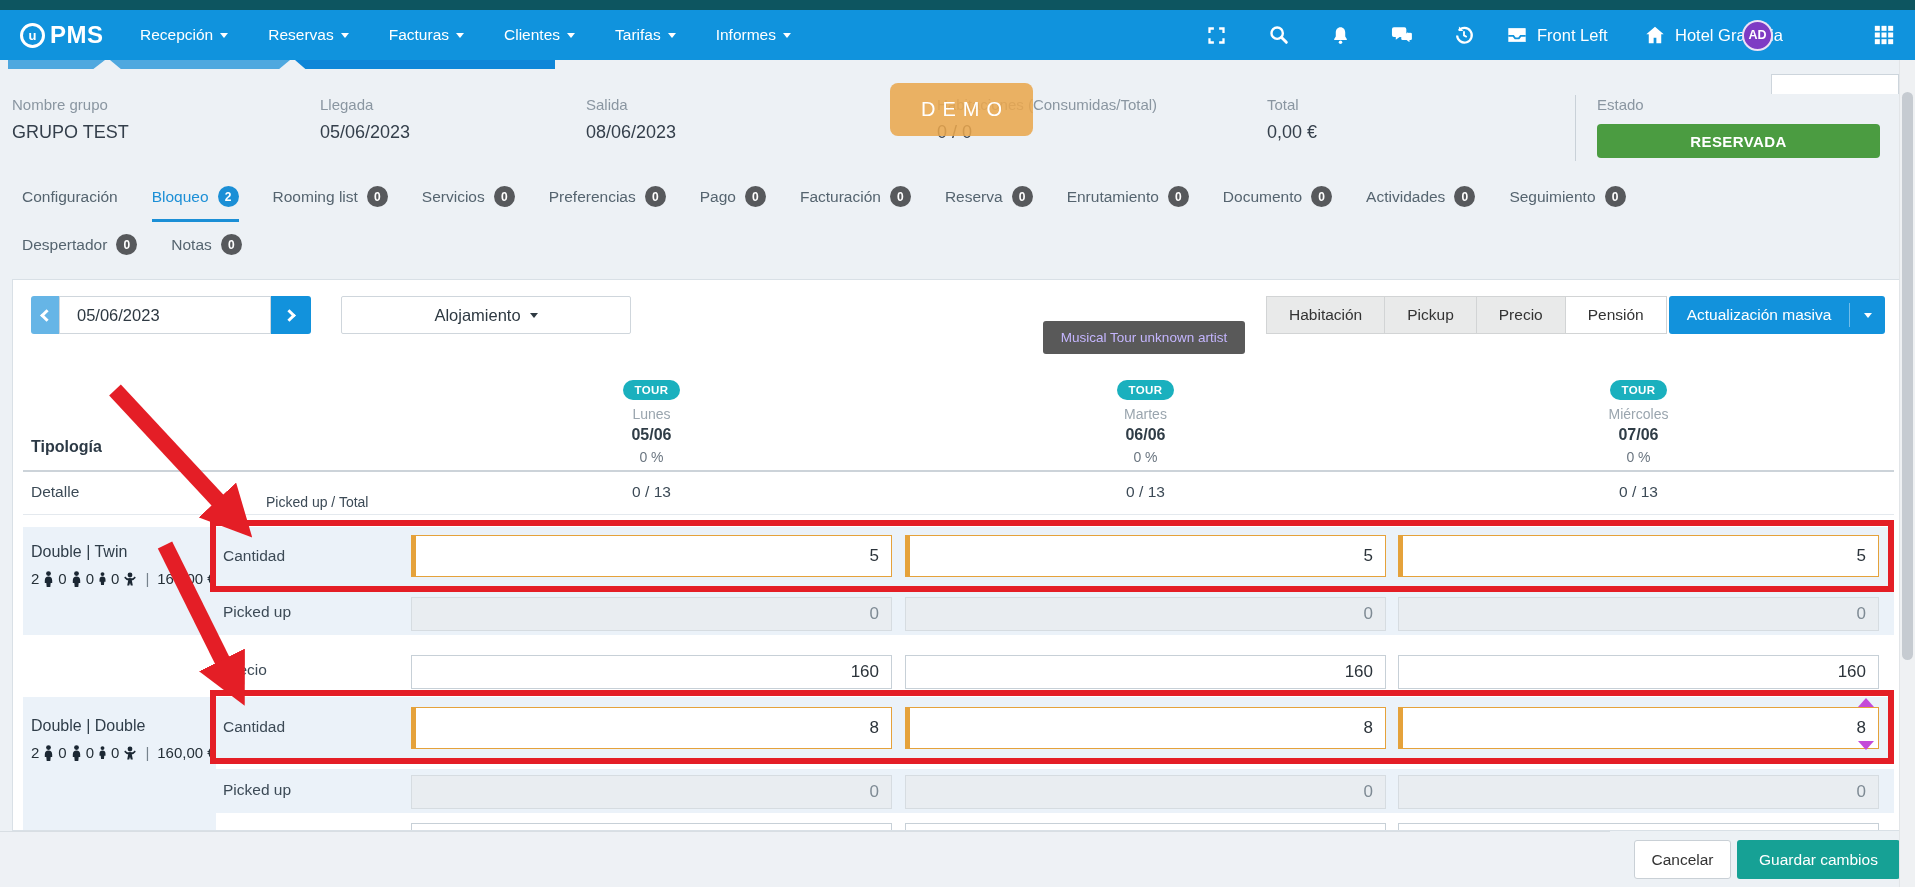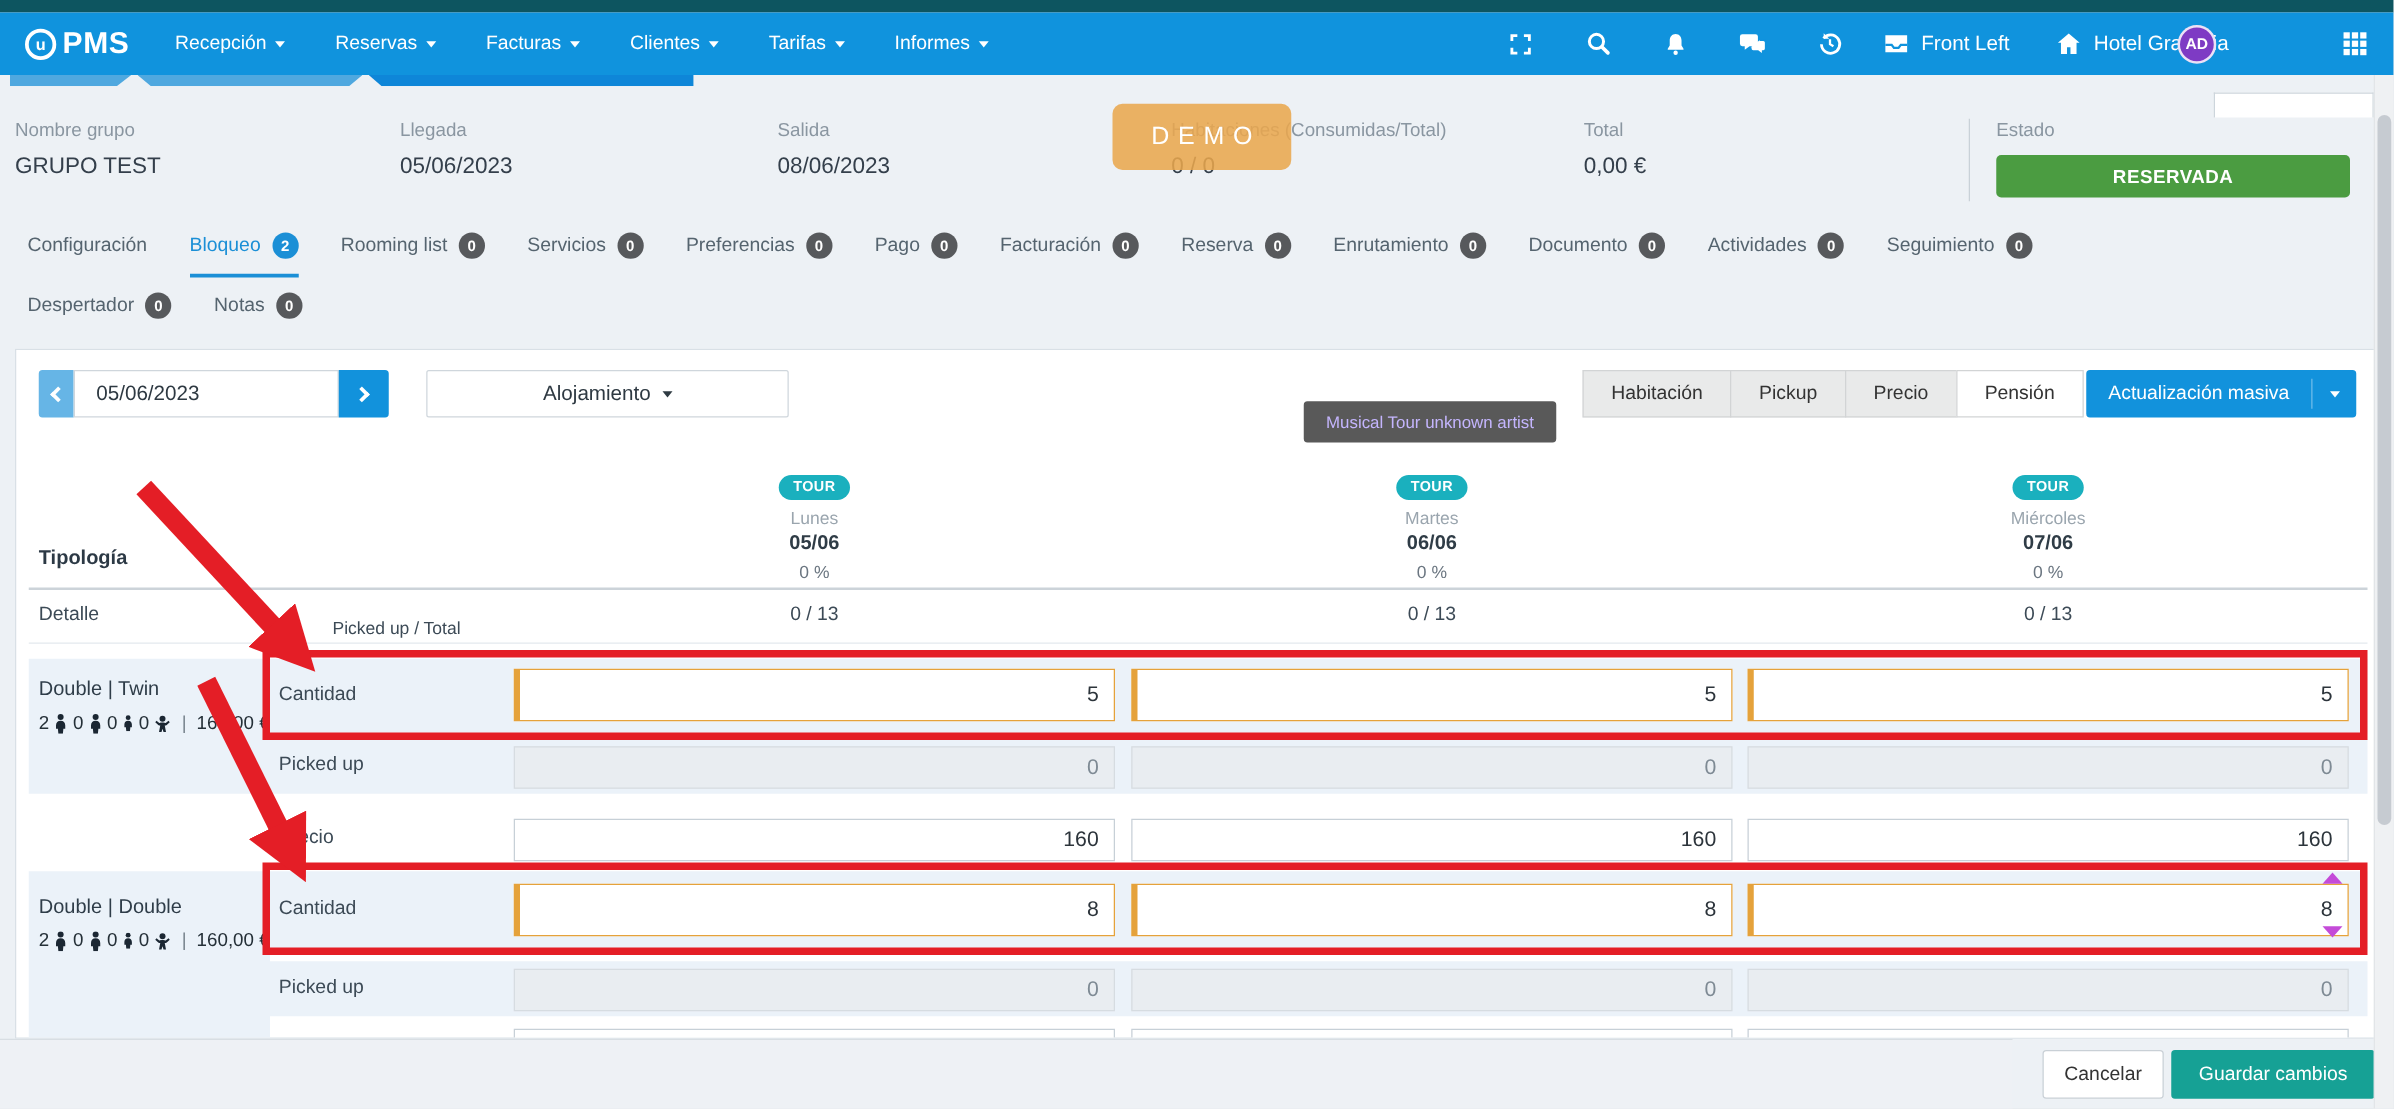--- a/index.html
+++ b/index.html
@@ -198,21 +198,21 @@
   <div class="popup-remnant"></div>
 
   <div class="hfield" style="left:12px">
     <div class="flabel">Nombre grupo</div>
     <div class="fvalue">GRUPO TEST</div>
   </div>
   <div class="hfield" style="left:320px">
     <div class="flabel">Llegada</div>
     <div class="fvalue">05/06/2023</div>
   </div>
-  <div class="hfield" style="left:622px">
+  <div class="hfield" style="left:586px">
     <div class="flabel">Salida</div>
     <div class="fvalue">08/06/2023</div>
   </div>
   <div class="hfield" style="left:937px">
     <div class="flabel">Habitaciones (Consumidas/Total)</div>
     <div class="fvalue">0 / 0</div>
   </div>
   <div class="hfield" style="left:1267px">
     <div class="flabel">Total</div>
     <div class="fvalue">0,00 €</div>

